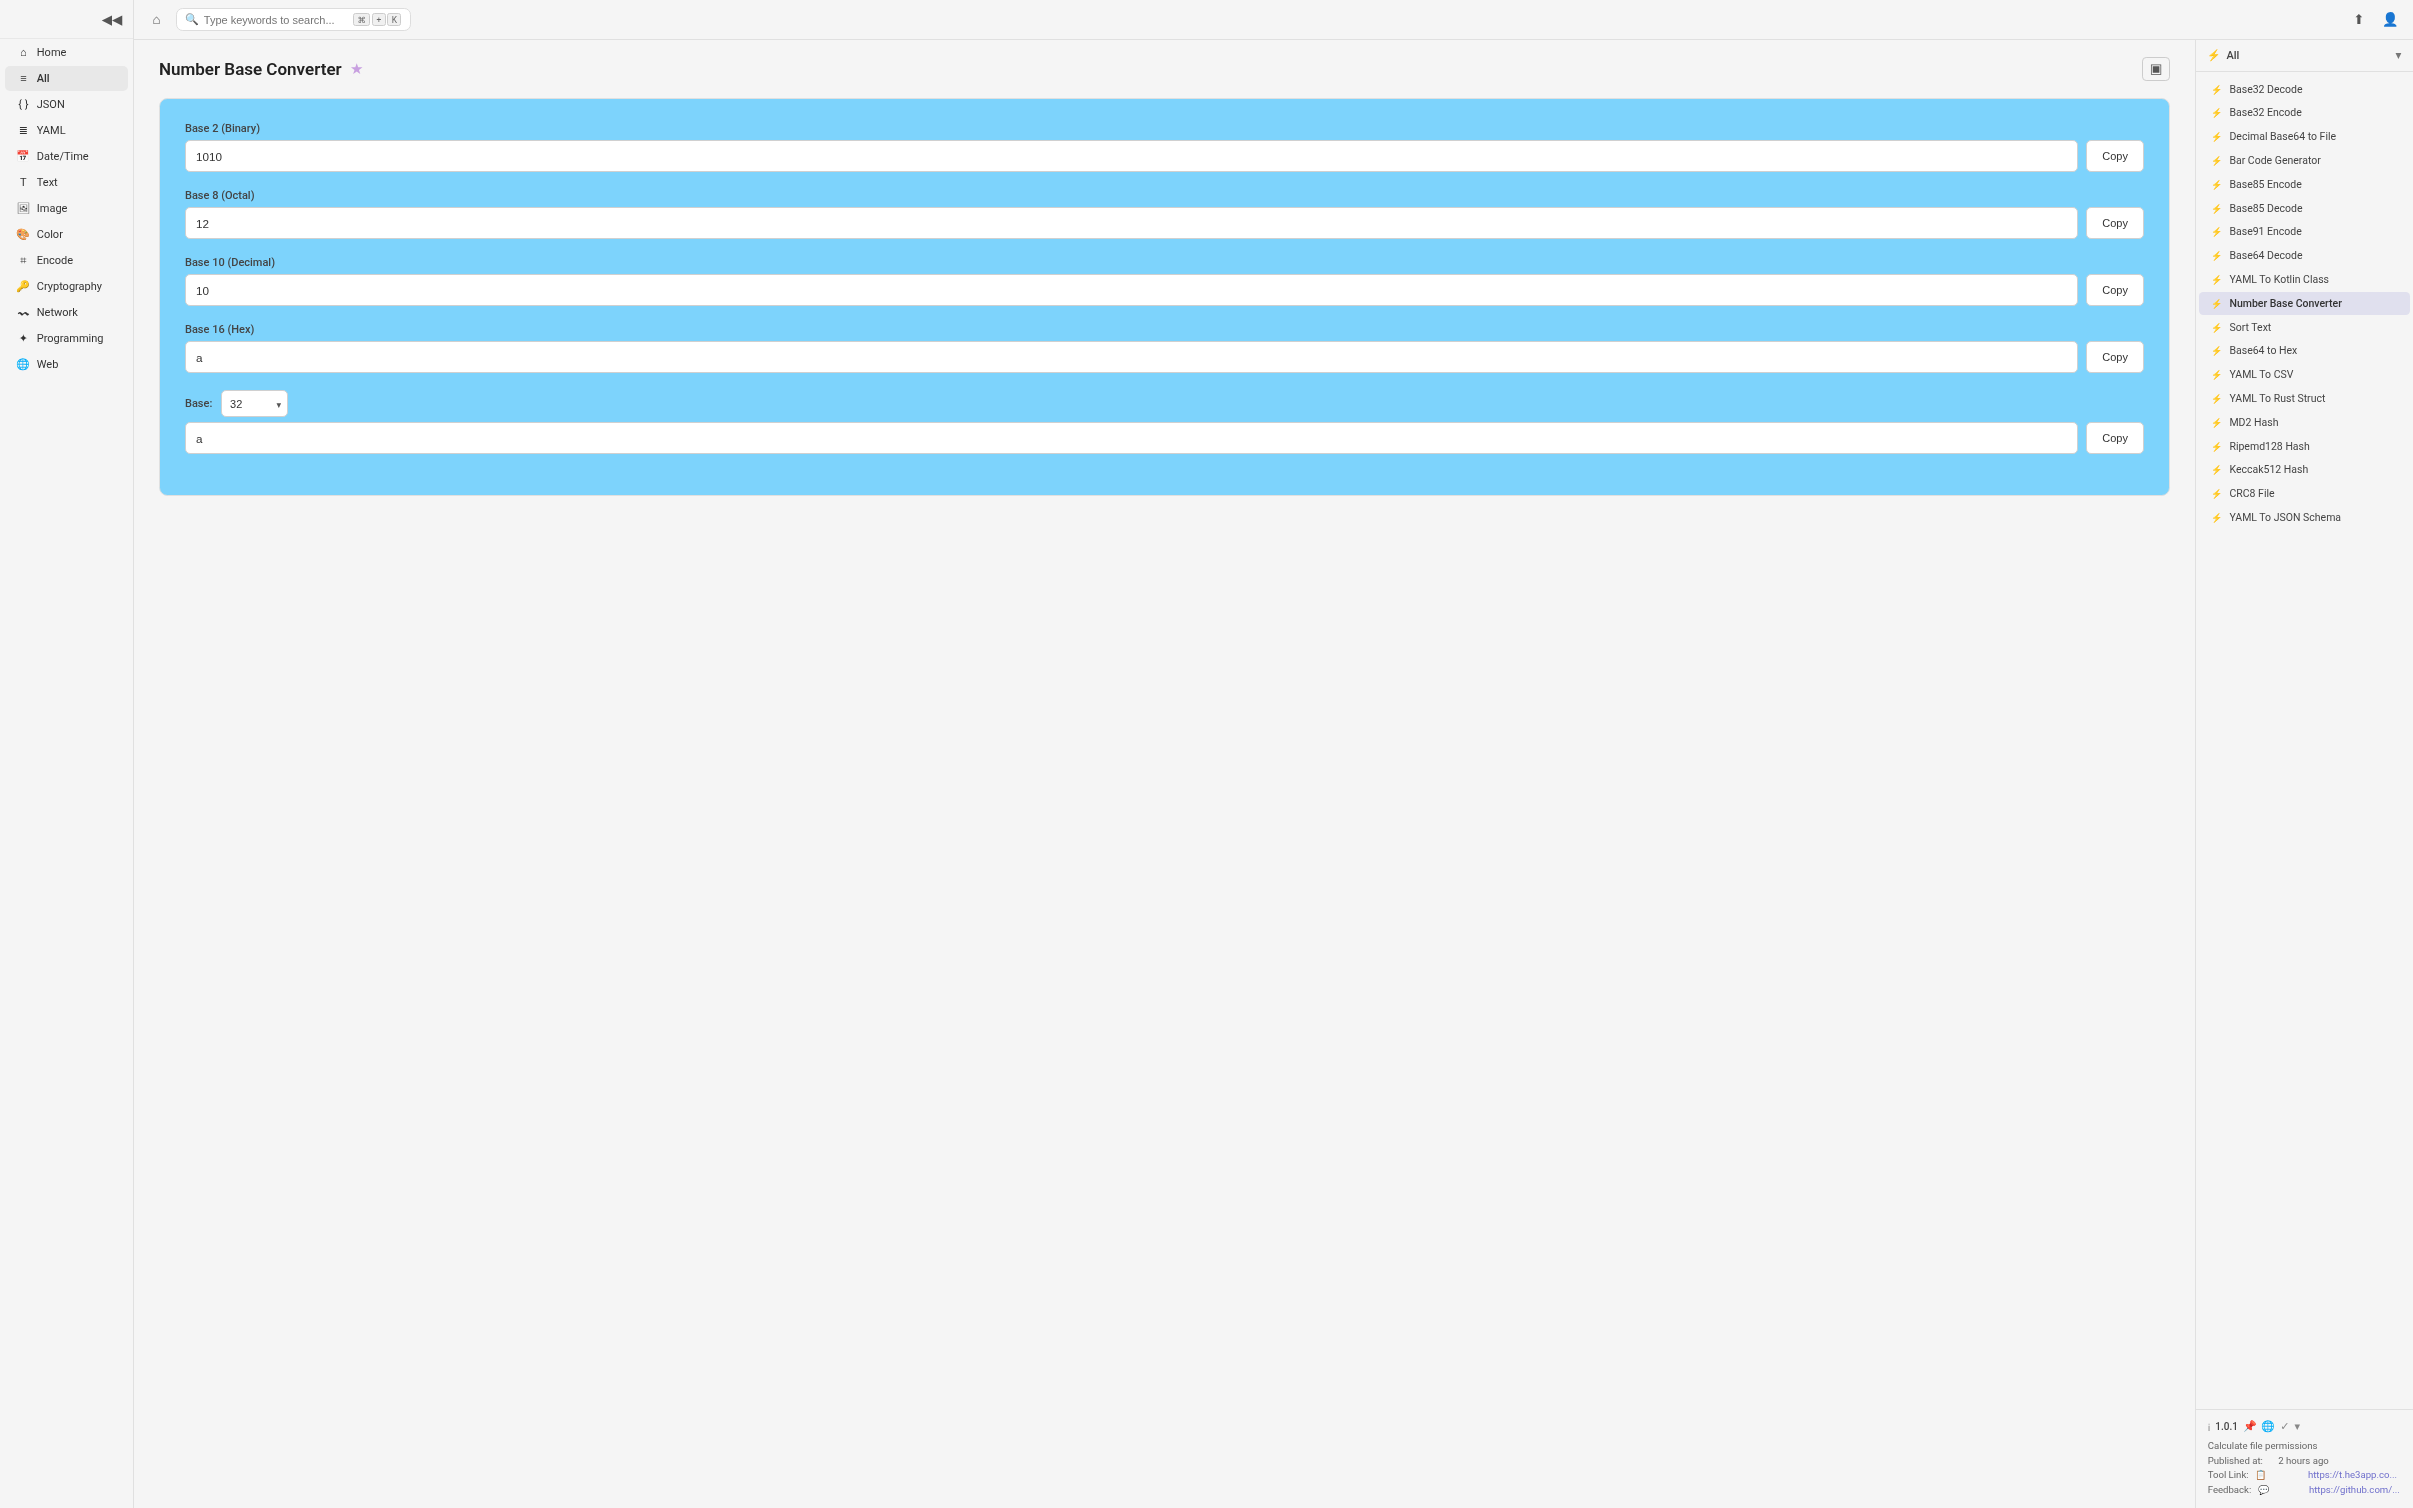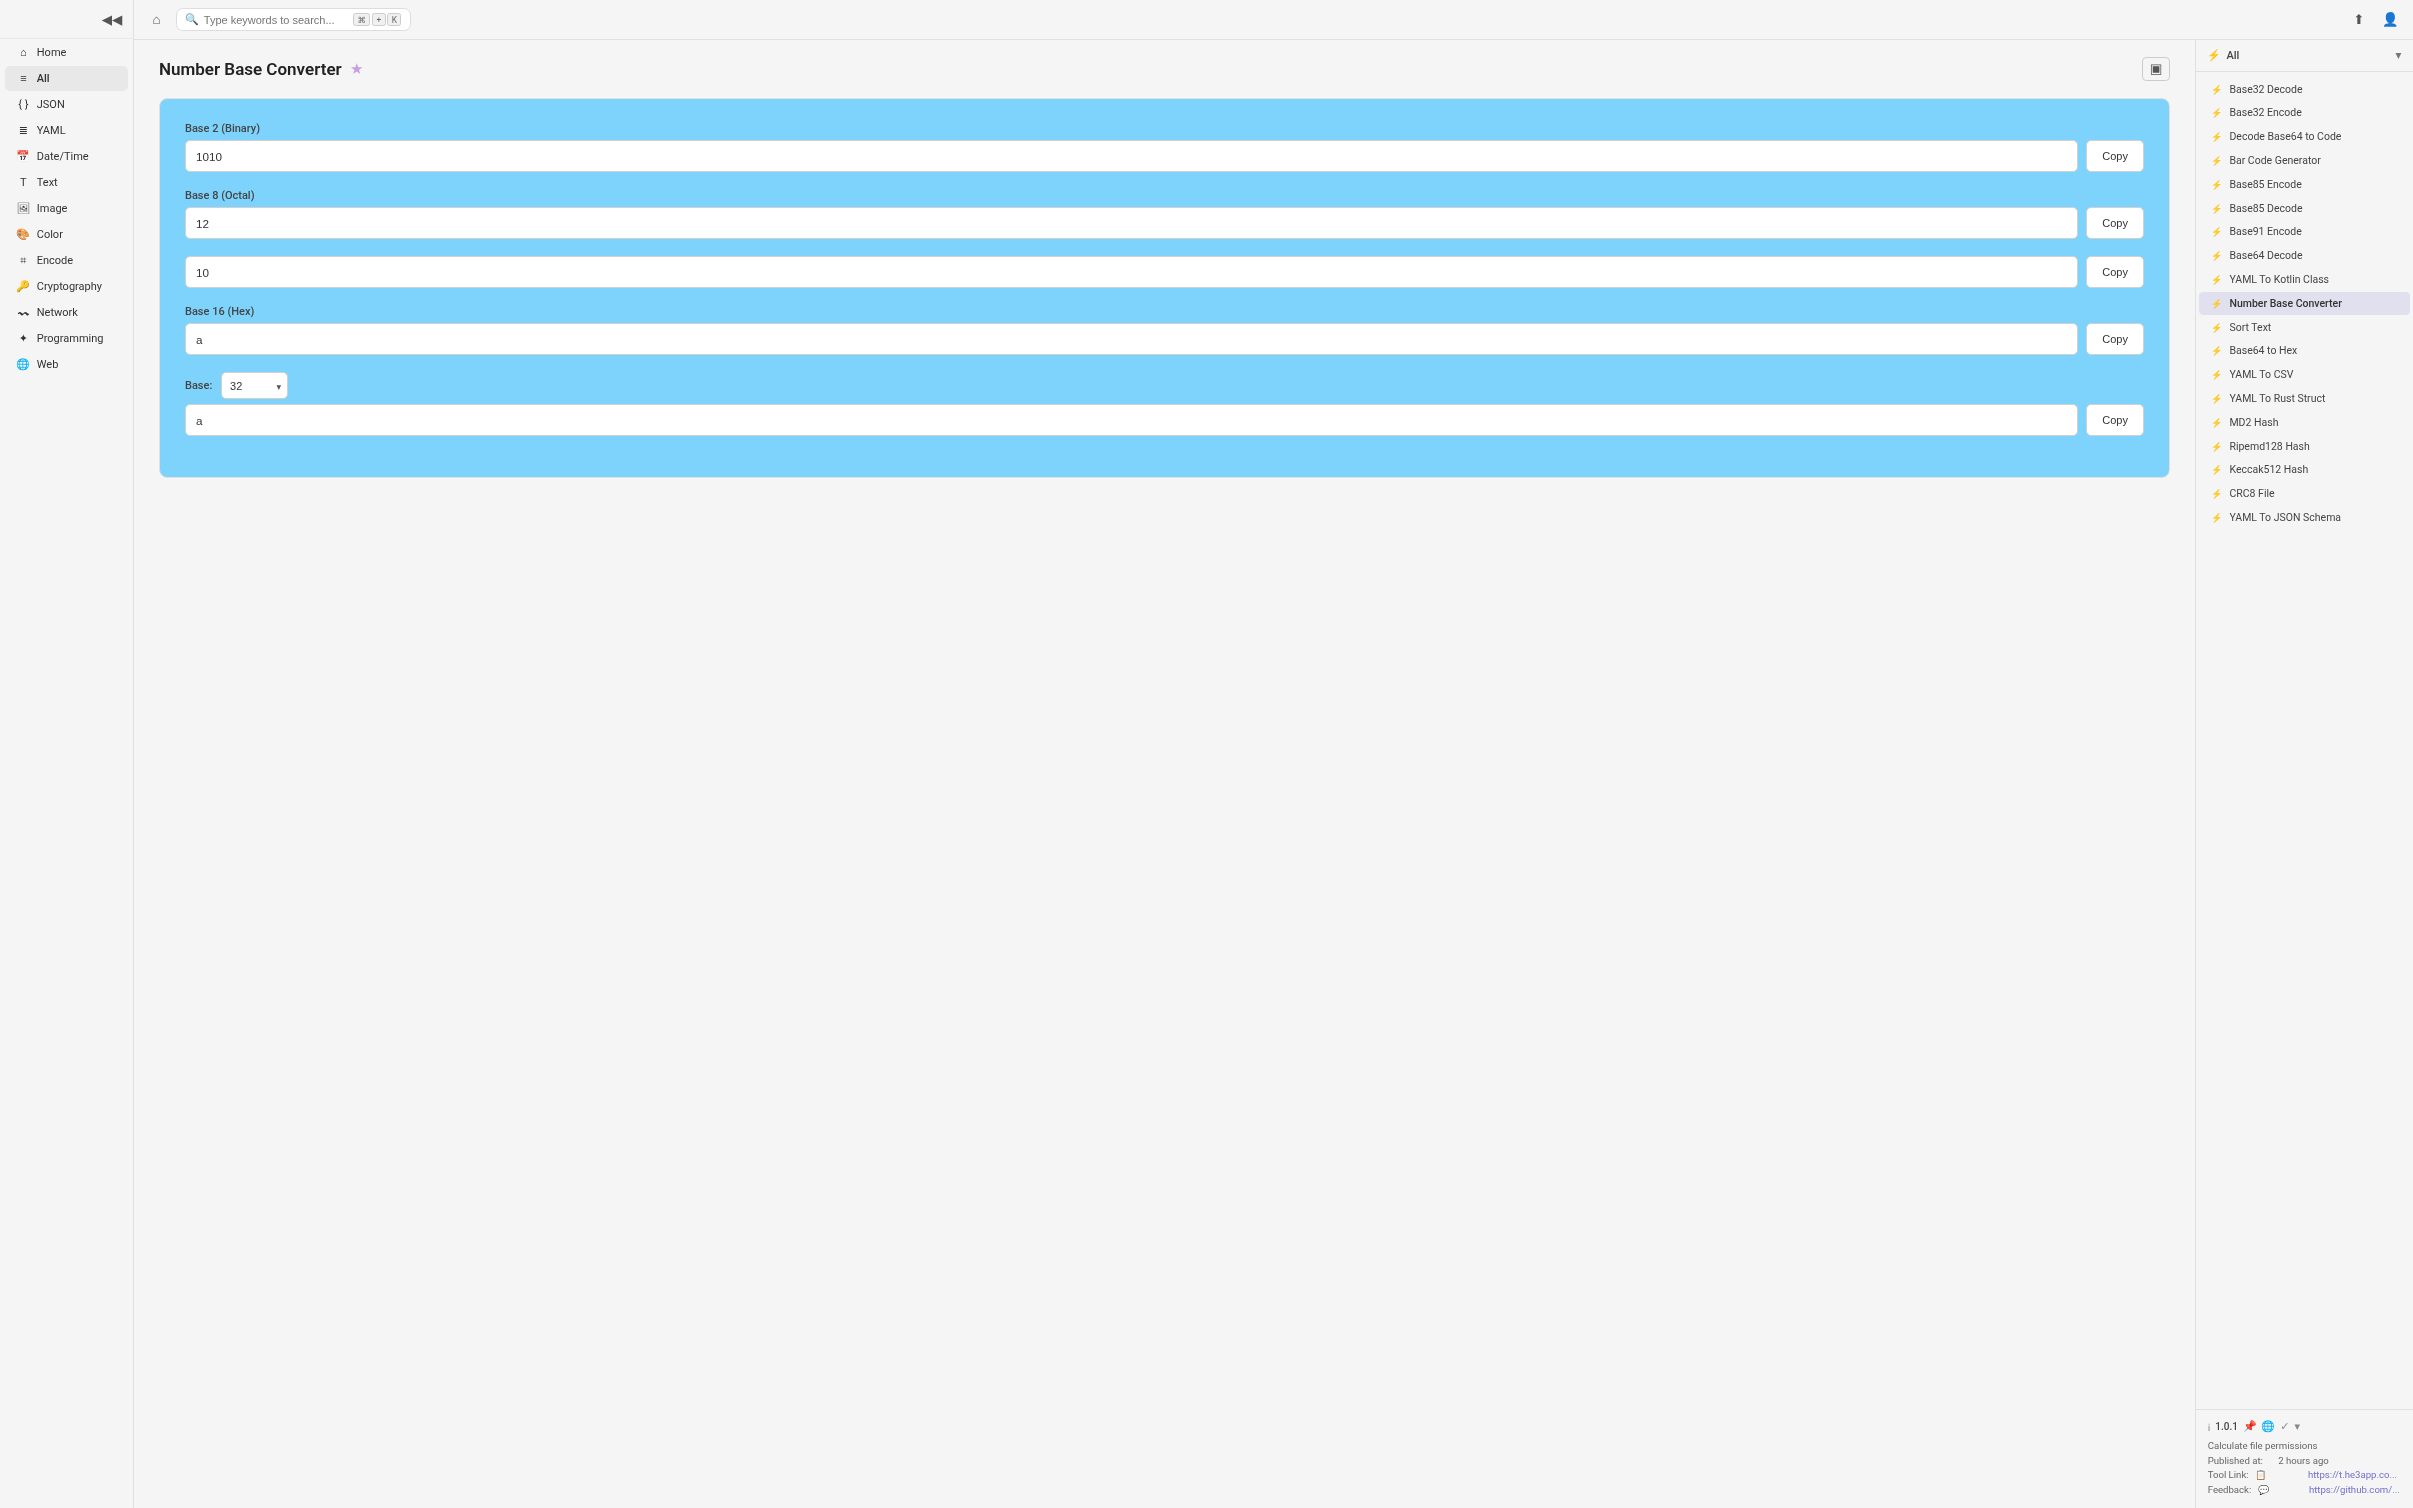--- a/index.html
+++ b/index.html
@@ -452,20 +452,21 @@
     </div>
   </div>
             <div class="field-group">
     <div class="field-label">Base 8 (Octal)</div>
     <div class="field-row">
       <input type="text" class="field-input" value="12" style="">
       <button class="copy-btn">Copy</button>
     </div>
   </div>
             <div class="field-group">
+    <div class="field-label">Base 10 (Decimal)</div>
     <div class="field-row">
       <input type="text" class="field-input" value="10" style="">
       <button class="copy-btn">Copy</button>
     </div>
   </div>
             <div class="field-group">
     <div class="field-label">Base 16 (Hex)</div>
     <div class="field-row">
       <input type="text" class="field-input" value="a" style="">
       <button class="copy-btn">Copy</button>
@@ -498,21 +499,21 @@
           <div class="right-panel-item">
     <span class="right-panel-icon">⚡</span>
     <span>Base32 Decode</span>
   </div>
           <div class="right-panel-item">
     <span class="right-panel-icon">⚡</span>
     <span>Base32 Encode</span>
   </div>
           <div class="right-panel-item">
     <span class="right-panel-icon">⚡</span>
-    <span>Decode Base64 to Code</span>
+    <span>Decimal Base64 to File</span>
   </div>
           <div class="right-panel-item">
     <span class="right-panel-icon">⚡</span>
     <span>Bar Code Generator</span>
   </div>
           <div class="right-panel-item">
     <span class="right-panel-icon">⚡</span>
     <span>Base85 Encode</span>
   </div>
           <div class="right-panel-item">

